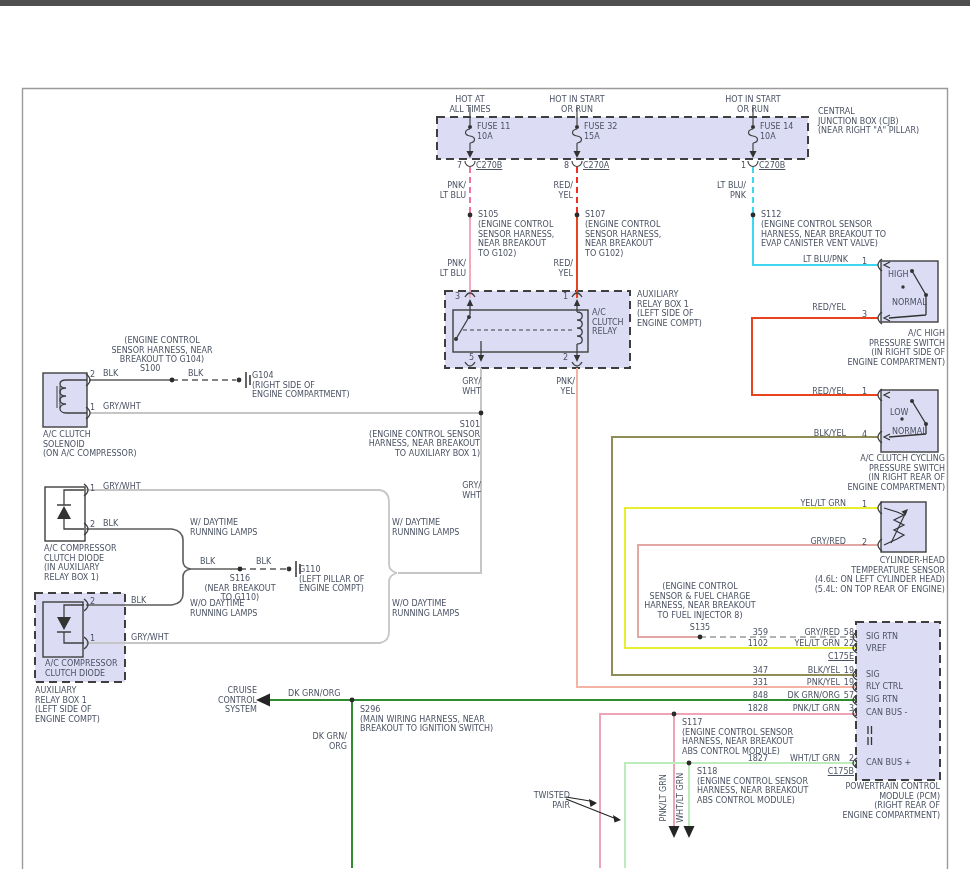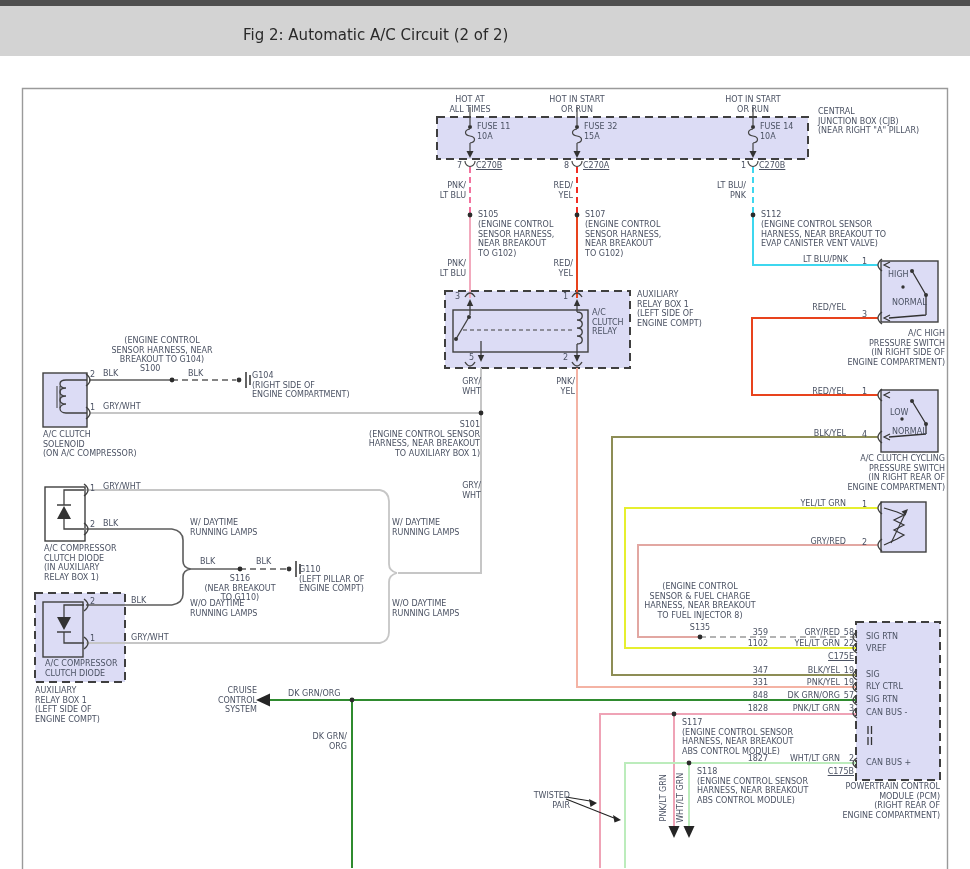--- a/index.html
+++ b/index.html
@@ -11,23 +11,20 @@
   svg.diagram{position:absolute;left:0;top:0;}
   .lbl{position:absolute;font-size:8px;line-height:9.6px;color:#4b5263;white-space:pre-line;}
   .c{text-align:center}.r{text-align:right}.u{text-decoration:underline}
   .rot{transform:rotate(-90deg);transform-origin:center center;white-space:nowrap;width:60px;text-align:center;}
 </style>
 </head>
 <body>
 
 <div class="screen">
   <div class="topstrip"></div>
-  <div class="titlebar">
-    <div class="title">Fig 2: Automatic A/C Circuit (2 of 2)</div>
-  </div>
 
   <svg class="diagram" width="970" height="869" viewBox="0 0 970 869">
 
     <path d="M22.5,869 L22.5,88.5 L947.5,88.5 L947.5,869" fill="none" stroke="#9a9a9a" stroke-width="1.4"></path>
 
     <rect x="437" y="117" width="371" height="42" stroke="#3f3f3f" stroke-width="2" stroke-dasharray="8 5" fill="#dcdcf5"></rect>
     <rect x="445" y="291" width="185" height="77" stroke="#3f3f3f" stroke-width="2" stroke-dasharray="8 5" fill="#dcdcf5"></rect>
     <rect x="453" y="310" width="135" height="42" stroke="#3f3f3f" stroke-width="1.4" fill="#dcdcf5"></rect>
     <rect x="43" y="373" width="44" height="54" stroke="#3f3f3f" stroke-width="1.4" fill="#dcdcf5"></rect>
     <rect x="45" y="487" width="40" height="54" fill="#ffffff" stroke="#3f3f3f" stroke-width="1.4"></rect>
@@ -320,20 +317,23 @@
 CLUTCH DIODE</div>
   <div class="lbl" style="left:35px;top:686px">AUXILIARY
 RELAY BOX 1
 (LEFT SIDE OF
 ENGINE COMPT)</div>
 
   <div class="lbl r" style="left:203px;top:686px;width:54px">CRUISE
 CONTROL
 SYSTEM</div>
   <div class="lbl" style="left:288px;top:689px">DK GRN/ORG</div>
+  <div class="lbl" style="left:360px;top:705px">S296
+(MAIN WIRING HARNESS, NEAR
+BREAKOUT TO IGNITION SWITCH)</div>
   <div class="lbl r" style="left:301px;top:732px;width:46px">DK GRN/
 ORG</div>
 
   <div class="lbl r" style="left:788px;top:255px;width:0px"></div>
   <div class="lbl" style="left:862px;top:257px">1</div>
   <div class="lbl" style="left:888px;top:270px">HIGH</div>
   <div class="lbl" style="left:892px;top:298px">NORMAL</div>
   <div class="lbl r" style="left:788px;top:303px;width:58px">RED/YEL</div>
   <div class="lbl" style="left:862px;top:310px">3</div>
   <div class="lbl r" style="left:795px;top:329px;width:150px">A/C HIGH
@@ -349,20 +349,24 @@
   <div class="lbl" style="left:862px;top:430px">4</div>
   <div class="lbl r" style="left:795px;top:454px;width:150px">A/C CLUTCH CYCLING
 PRESSURE SWITCH
 (IN RIGHT REAR OF
 ENGINE COMPARTMENT)</div>
 
   <div class="lbl r" style="left:786px;top:499px;width:60px">YEL/LT GRN</div>
   <div class="lbl" style="left:862px;top:500px">1</div>
   <div class="lbl r" style="left:786px;top:537px;width:60px">GRY/RED</div>
   <div class="lbl" style="left:862px;top:538px">2</div>
+  <div class="lbl r" style="left:765px;top:556px;width:180px">CYLINDER-HEAD
+TEMPERATURE SENSOR
+(4.6L: ON LEFT CYLINDER HEAD)
+(5.4L: ON TOP REAR OF ENGINE)</div>
 
   <div class="lbl c" style="left:620px;top:582px;width:160px">(ENGINE CONTROL
 SENSOR &amp; FUEL CHARGE
 HARNESS, NEAR BREAKOUT
 TO FUEL INJECTOR 8)</div>
   <div class="lbl c" style="left:620px;top:623px;width:160px">S135</div>
 
   <div class="lbl r" style="left:734px;top:628px;width:34px">359</div>
   <div class="lbl r" style="left:770px;top:628px;width:70px">GRY/RED</div>
   <div class="lbl r" style="left:838px;top:628px;width:16px">58</div>

